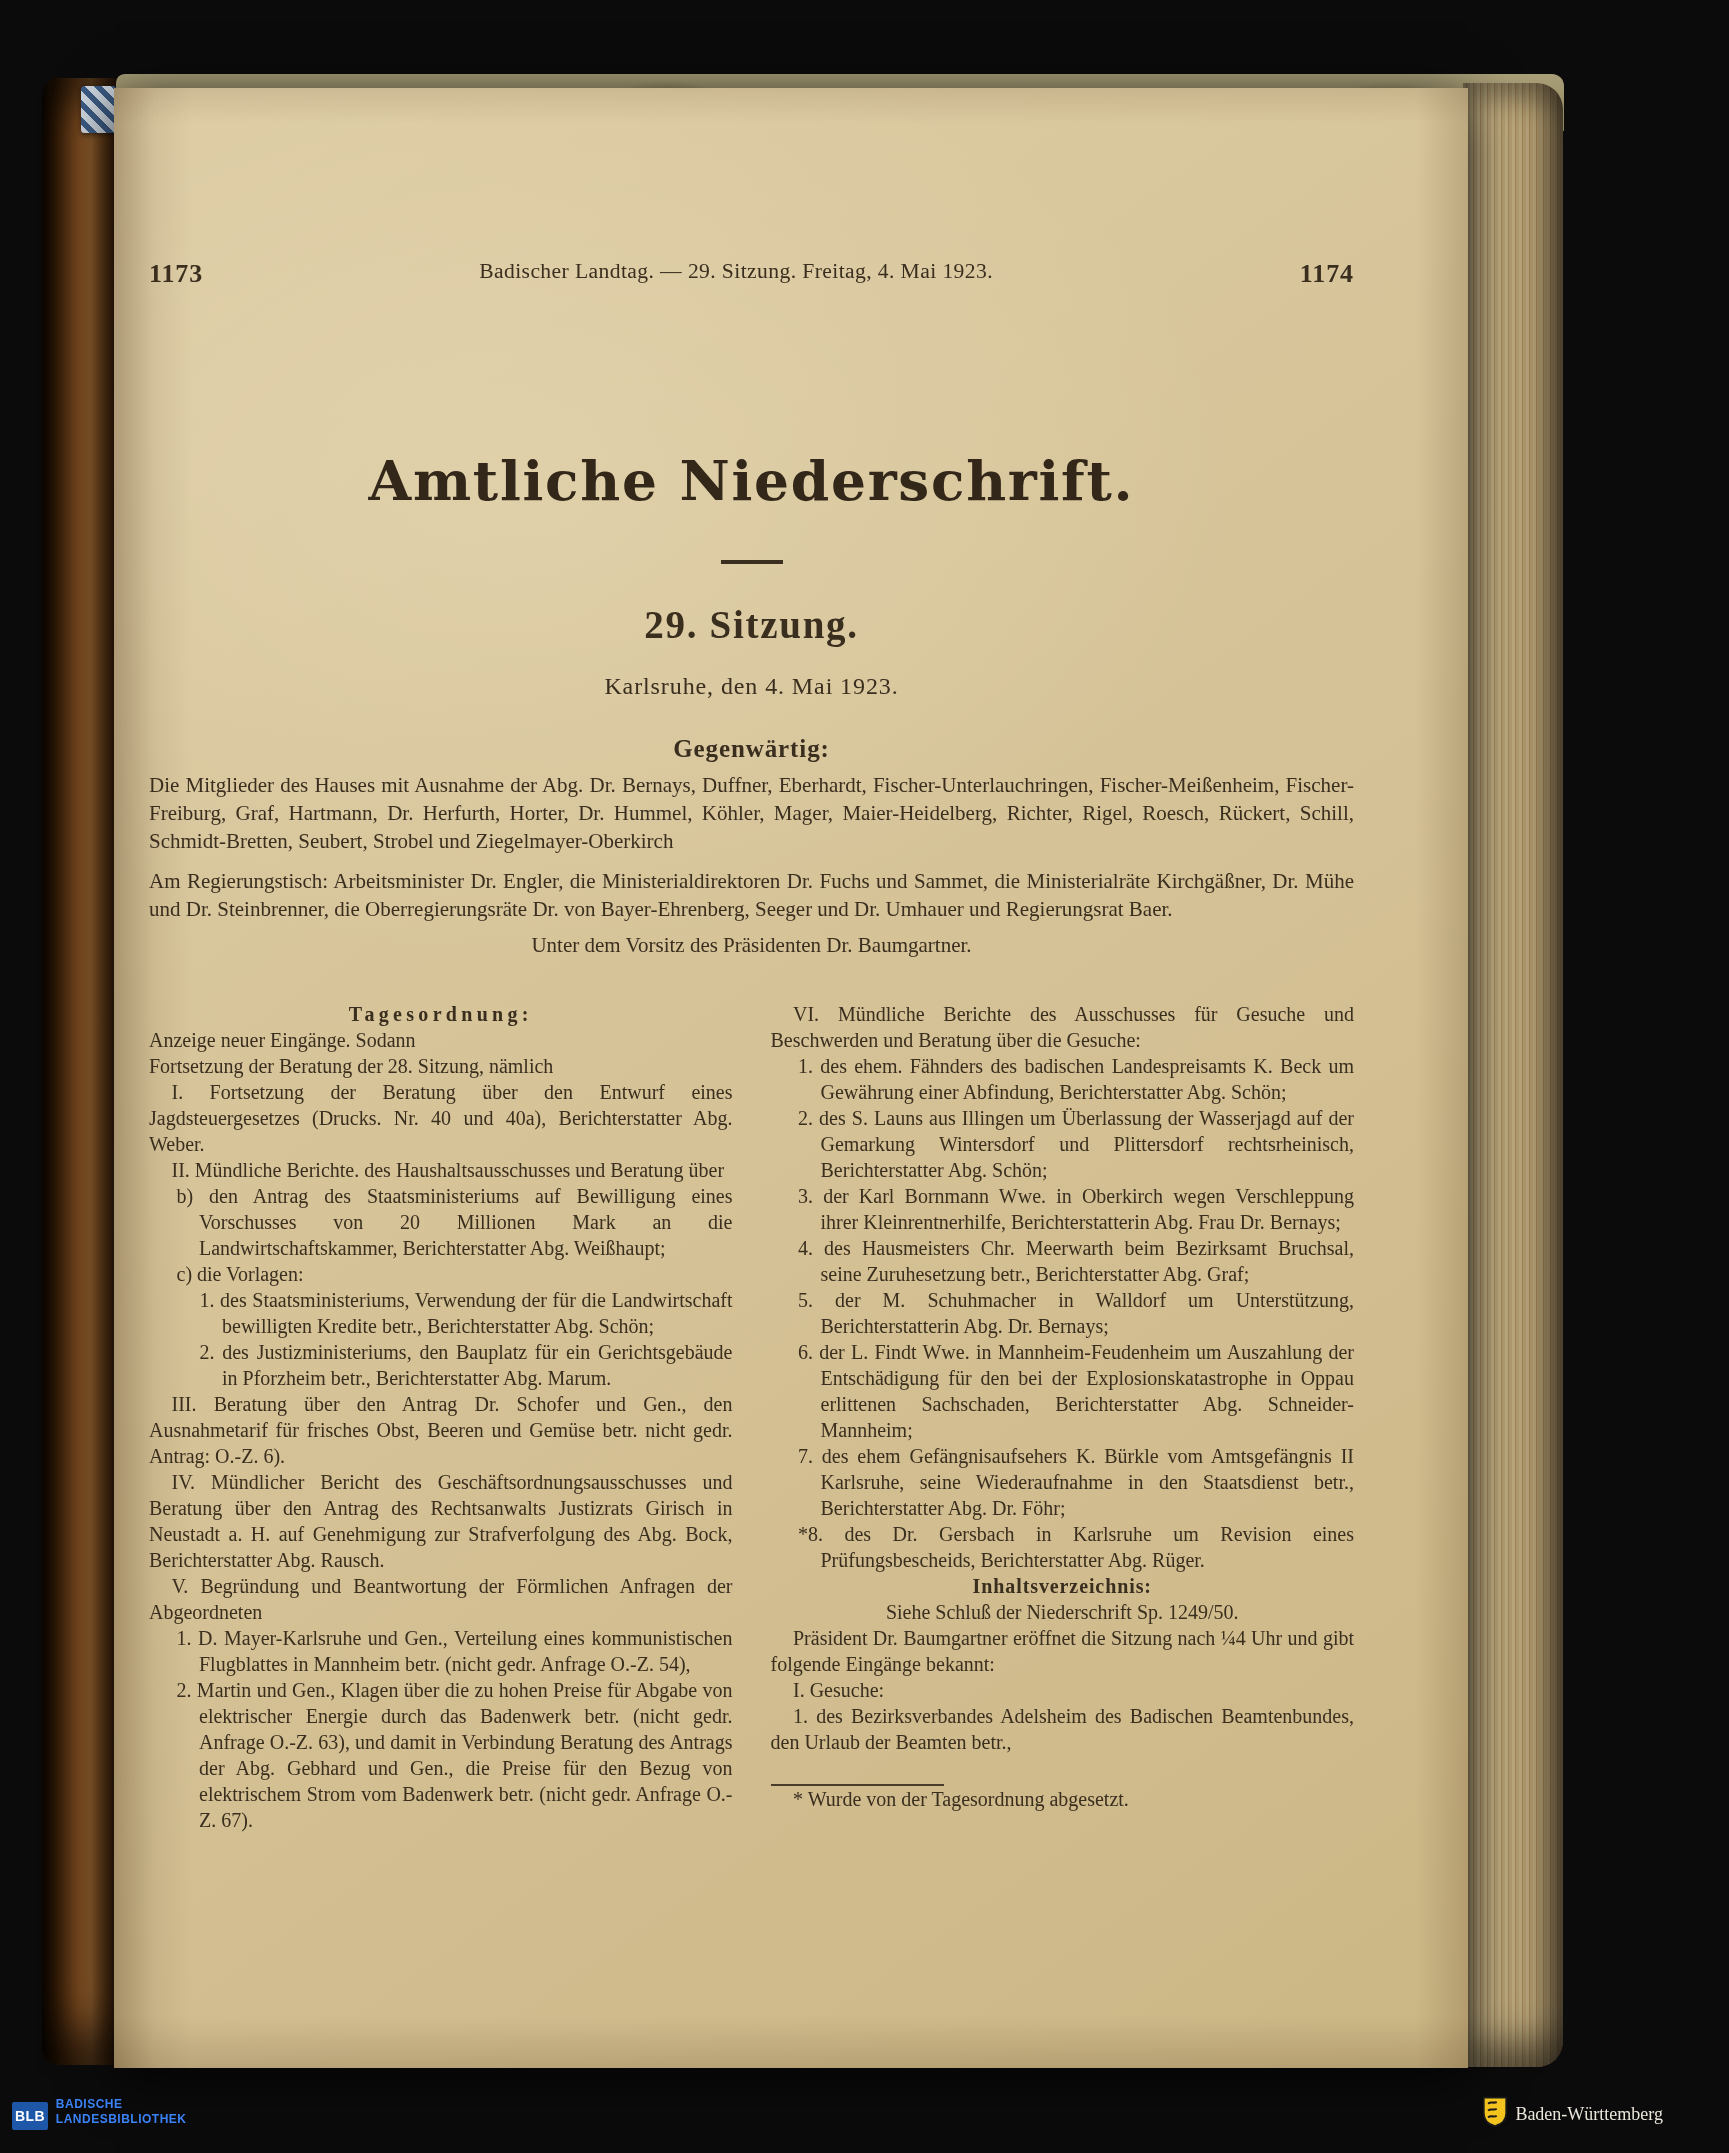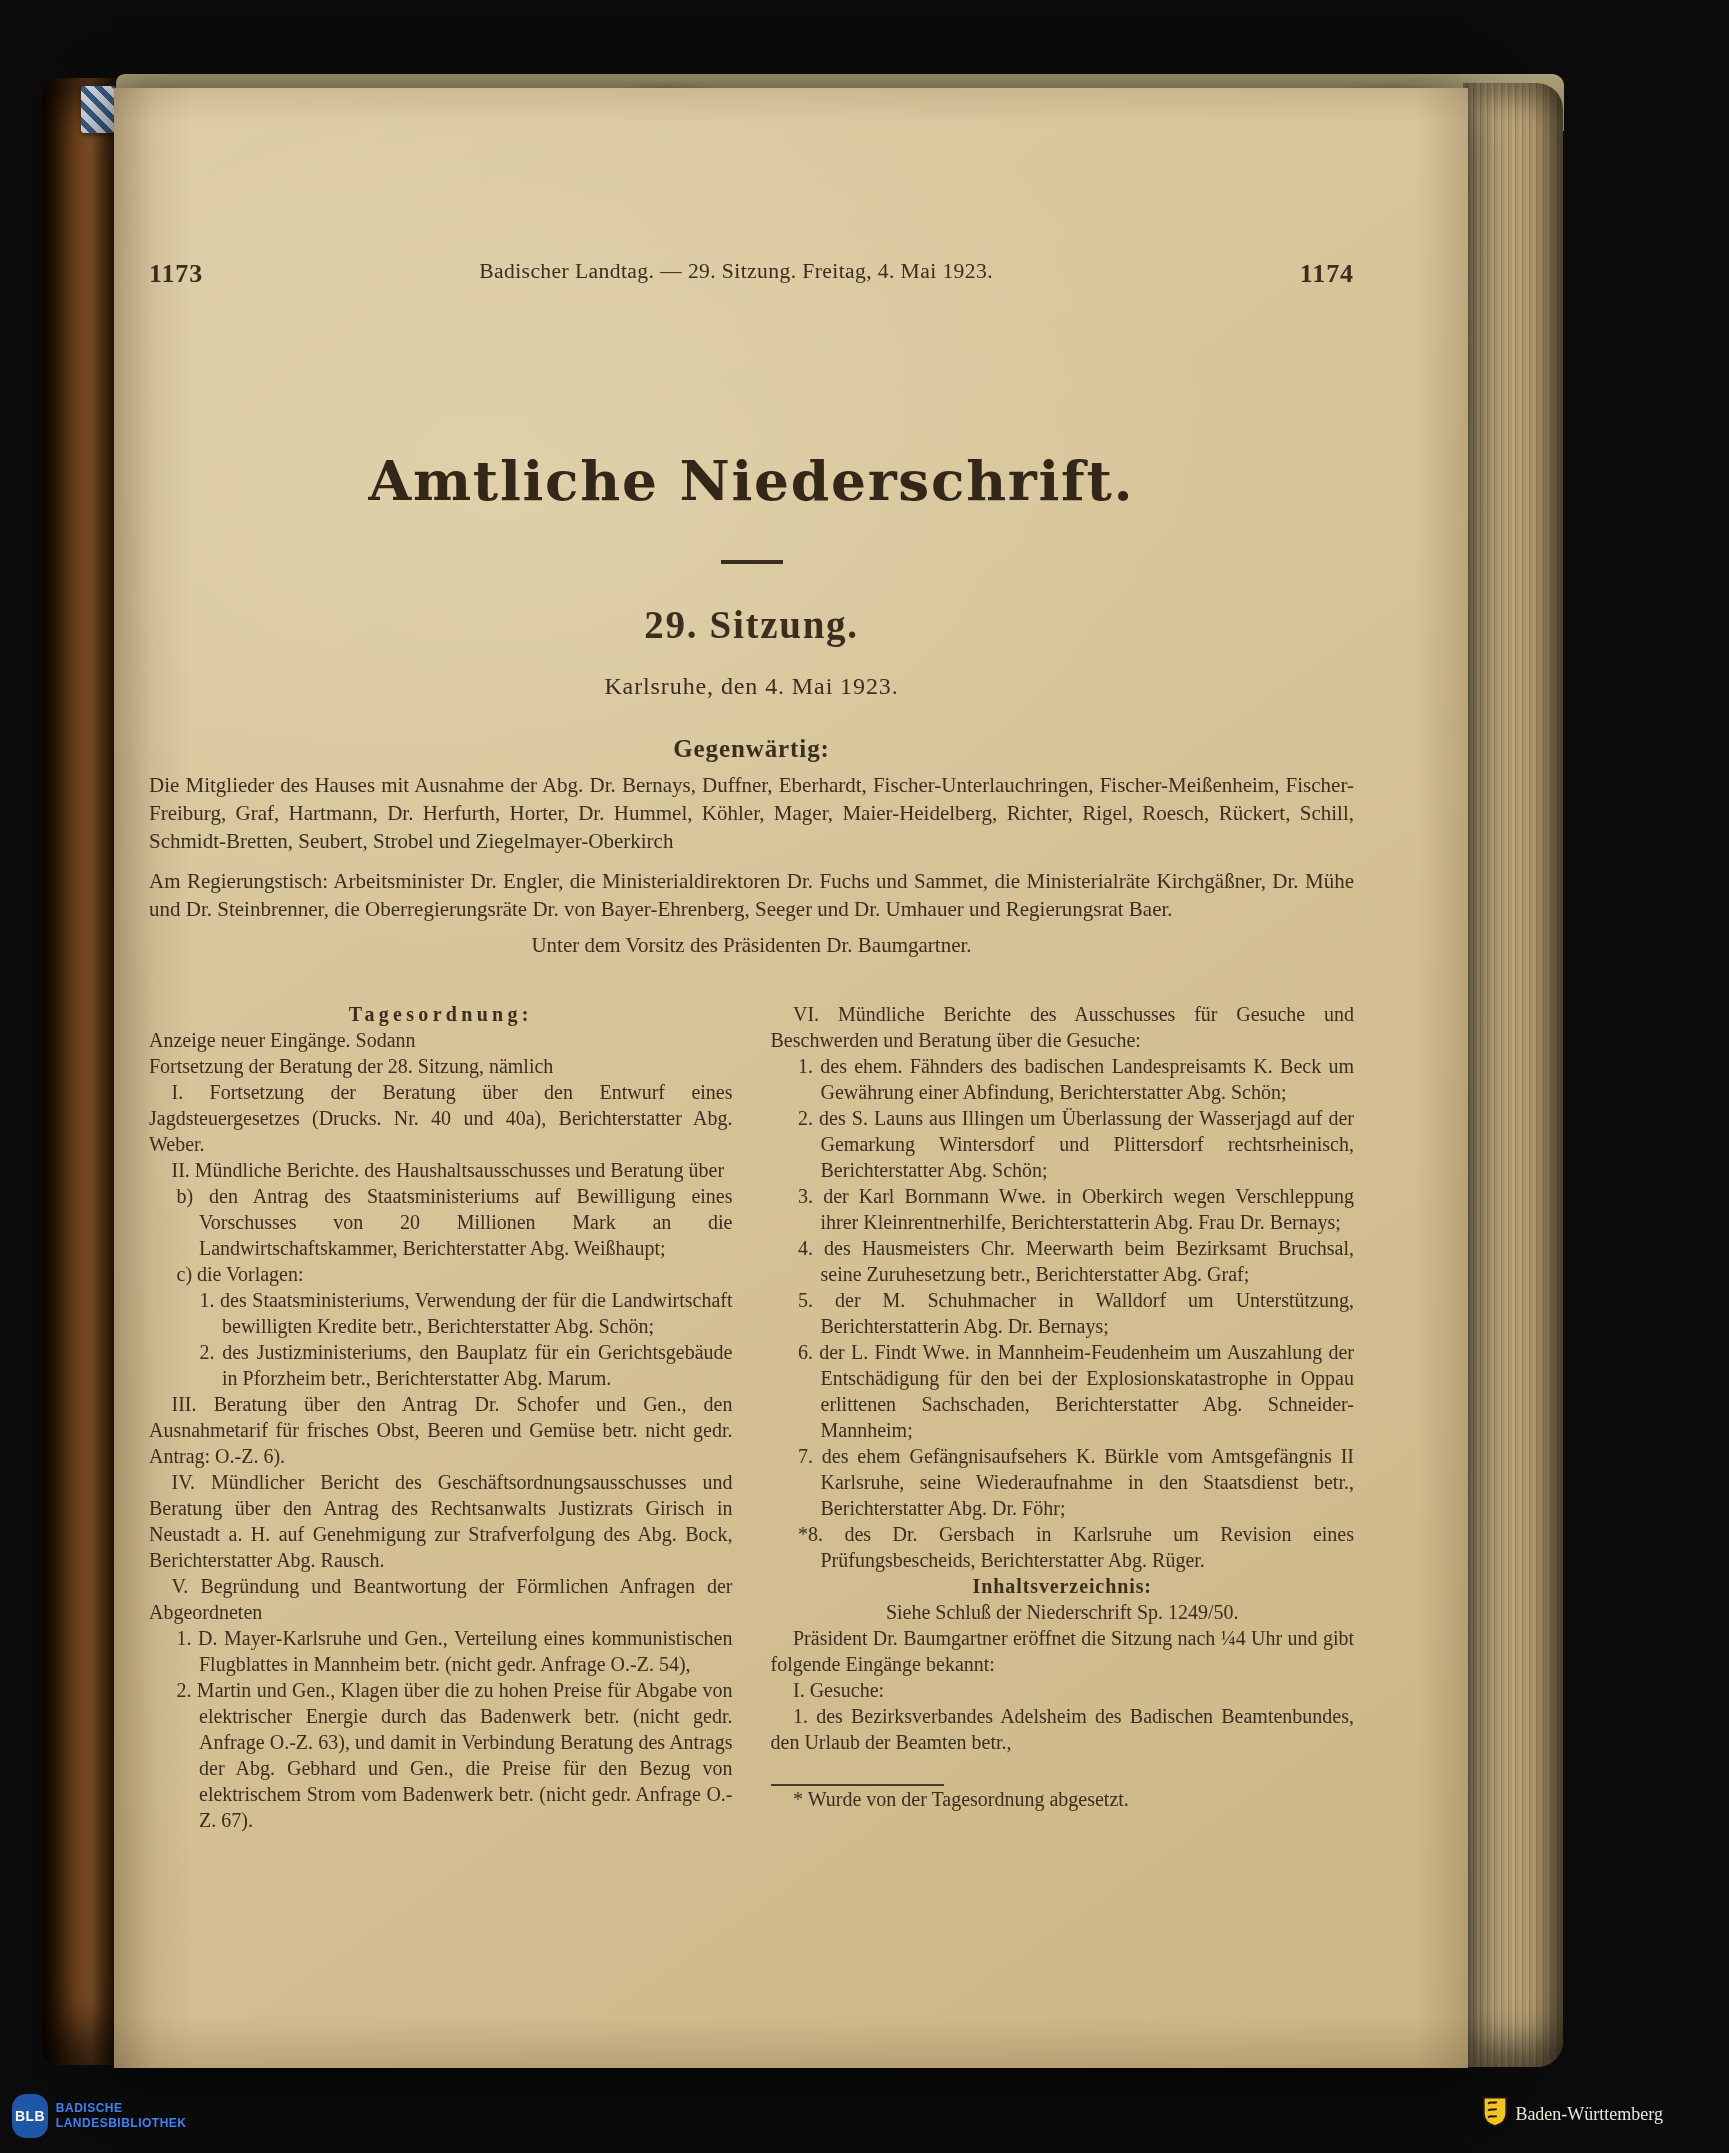--- a/index.html
+++ b/index.html
@@ -90,22 +90,22 @@
   .toc-ref { margin-top:10.4px; text-align:center; }
   .opening { margin-top:31px; text-indent:22.5px; }
   .requests-heading { margin-top:15.6px; text-indent:22.5px; }
   .request-item { margin-top:14px; text-indent:22.5px; }
   .fn-rule { width:173px; height:1.7px; background:#4a3c28; margin-top:29px; }
   .footnote { margin-top:10.4px; text-indent:22.5px; }
 
   
   .lib-logo { position:absolute; left:12px; top:2094px; display:flex; align-items:center; gap:7.8px;
     z-index:5; font-family:"Liberation Sans", sans-serif; }
-  .lib-mark { width:36px; height:44px; background:#1e56a8; color:#fff; font-weight:bold; font-size:14px;
-    display:flex; align-items:center; justify-content:center; border-radius:14px; letter-spacing:0.4px; }
+  .lib-mark { width:36px; height:28px; background:#1e56a8; color:#fff; font-weight:bold; font-size:14px;
+    display:flex; align-items:center; justify-content:center; border-radius:2px; letter-spacing:0.4px;margin-top:8px; }
   .lib-name { color:#3b82f6; font-weight:bold; font-size:12px; line-height:14.7px; letter-spacing:0.5px; }
   .state-logo { position:absolute; right:66px; top:2096px; display:flex; align-items:center; gap:7px;
     z-index:5; color:#ece7db; font-size:18px; }
 </style>
 </head>
 <body>
 
 <div class="stage">
 
   <div class="spine"></div>

